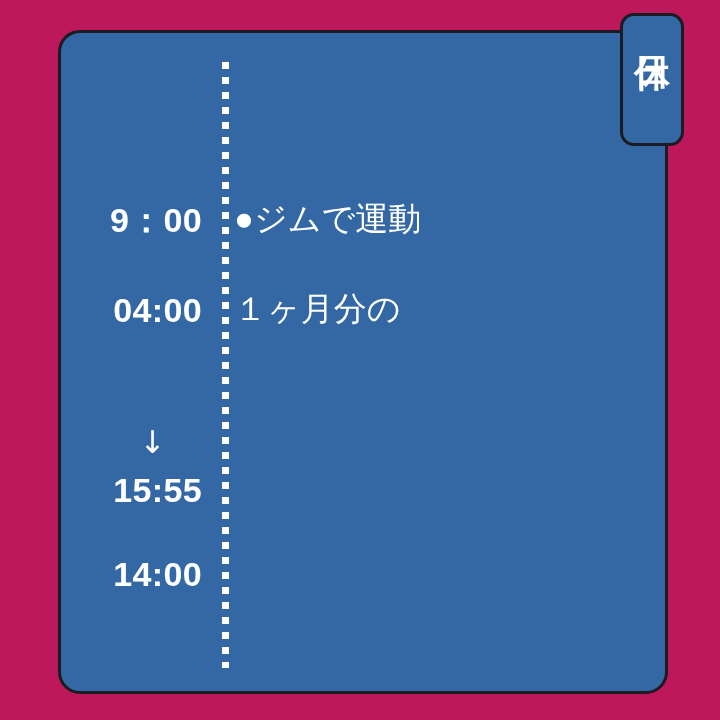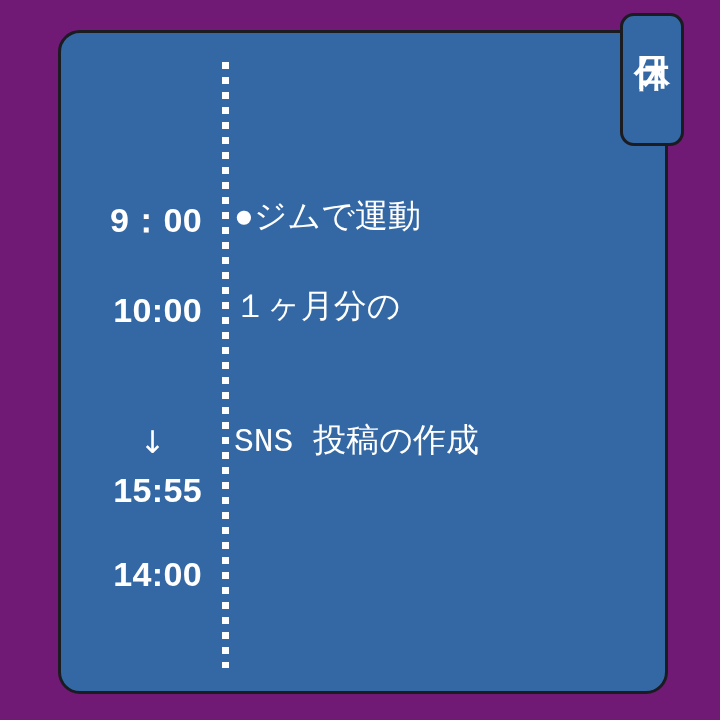--- a/index.html
+++ b/index.html
@@ -11,21 +11,21 @@
     width: 720px;
     height: 720px;
     overflow: hidden;
     font-family: "Liberation Sans", "DejaVu Sans", sans-serif;
   }
 
   #stage {
     position: relative;
     width: 720px;
     height: 720px;
-    background: #701a75;
+    background: #be185d;
   }
 
   
   .schedule-card {
     position: absolute;
     left: 58px;
     top: 30px;
     width: 610px;
     height: 664px;
     box-sizing: border-box;
@@ -132,21 +132,21 @@
     font-family: "DejaVu Sans", sans-serif;
   }
 
   .task-col {
     flex: 1;
     padding-left: 24px;
     color: #ffffff;
     font-size: 33px;
     font-weight: 400;
     line-height: 1.35;
-    font-family: Liberation Mono, monospace;
+    font-family: Liberation Serif, serif;
     white-space: pre;
   }
   .task-line { display: block; }
 
   
   #row-0 { top: 78px; }
   #row-1 { top: 168px; }
   #row-2 { top: 348px; }
 </style>
 </head>
@@ -169,27 +169,26 @@
       <div class="time-col">
         <span class="time-line">9：00</span>
       </div>
       <div class="task-col">
         <span class="task-line">●ジムで運動</span>
       </div>
     </div>
 
     <div class="row" id="row-1">
       <div class="time-col">
-        <span class="time-line">10:00</span>
+        <span class="time-line">04:00</span>
         <span class="time-arrow">↓</span>
         <span class="time-line">14:00</span>
       </div>
       <div class="task-col">
         <span class="task-line">１ヶ月分の</span>
-        <span class="task-line">SNS 投稿の作成</span>
       </div>
     </div>
 
     <div class="row" id="row-2">
       <div class="time-col">
         <span class="time-line">15:55</span>
       </div>
     </div>
 
   </div>

